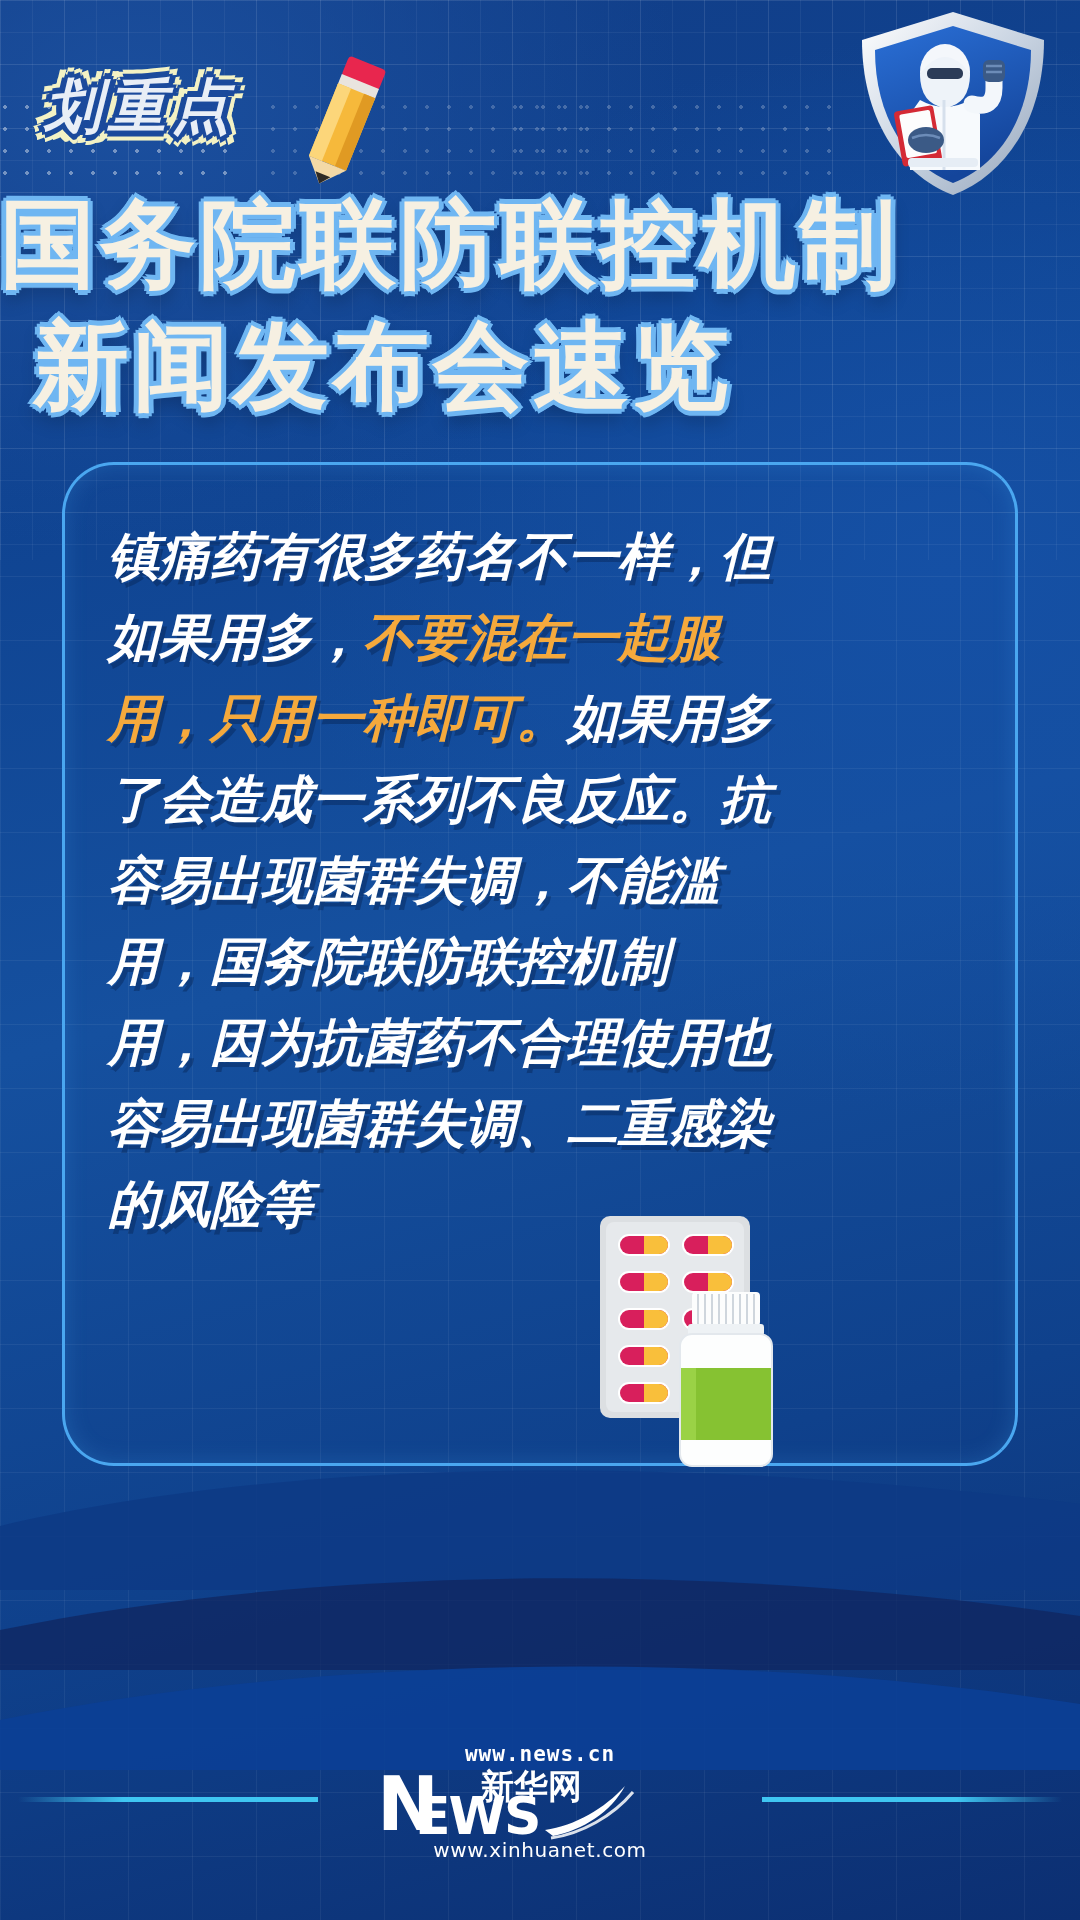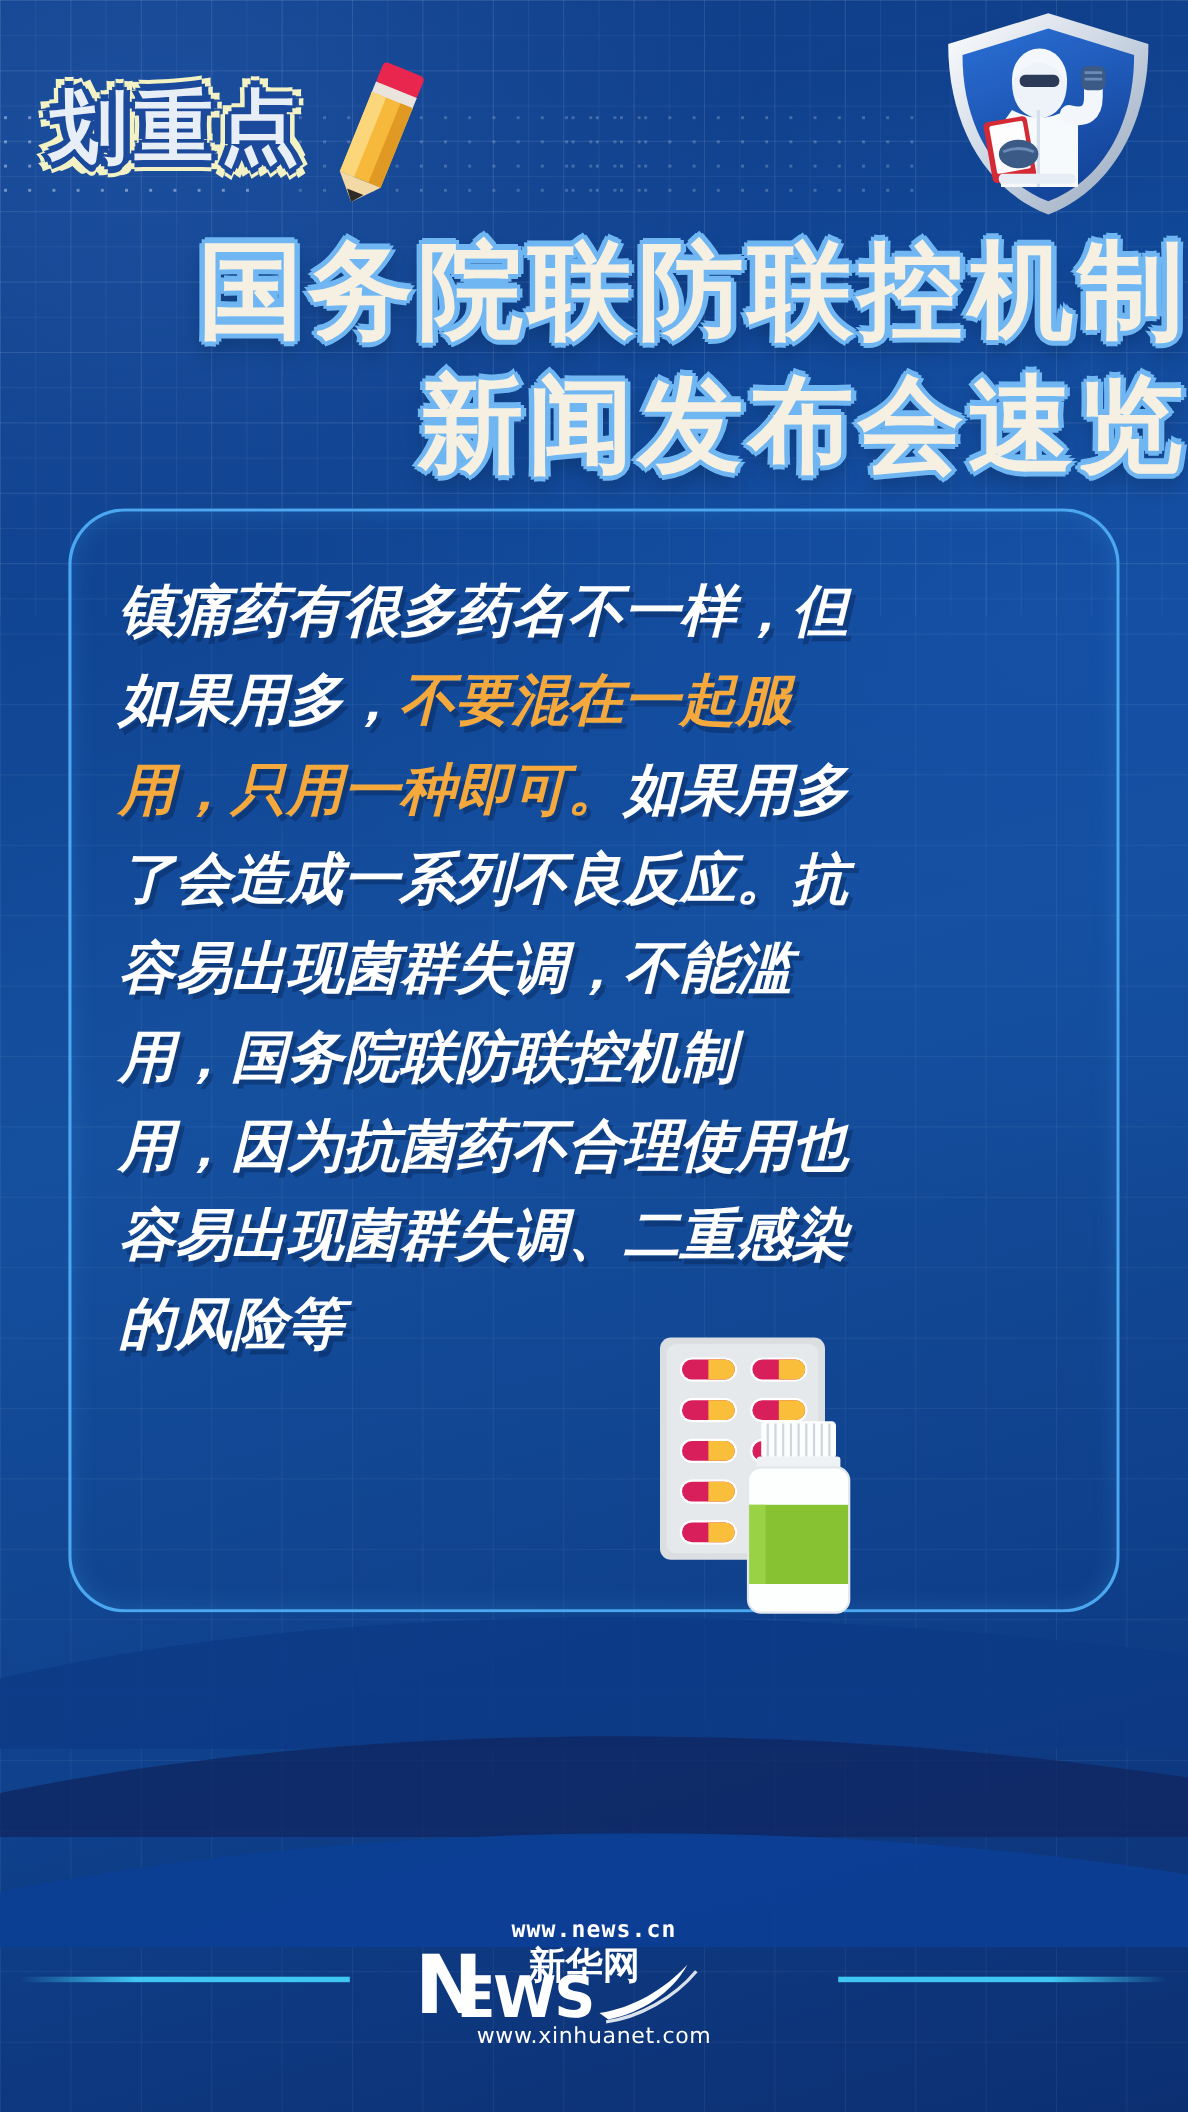--- a/index.html
+++ b/index.html
@@ -47,40 +47,41 @@
   .dots.right{ right:240px; top:96px; width:330px; height:96px; opacity:.55; }
   .dots.mid{ left:262px; top:96px; width:330px; height:96px; opacity:.5;}
   
   .wave{ position:absolute; left:0; width:1080px; pointer-events:none; }
   .wave svg{ display:block; }
 
   
   .tag-row{ position:absolute; left:0; top:30px; width:1080px; height:160px; }
   .tag-text{
     position:absolute; left:44px; top:38px;
-    font-size:72px; font-weight:900; letter-spacing:6px;
+    font-size:58px; font-weight:900; letter-spacing:6px;
     font-family:"DejaVu Sans","Liberation Sans",sans-serif;
     color:#e8eef6;
+    font-style:italic;
     -webkit-text-stroke:0px;
     text-shadow:
       -3px -3px 0 #1b4a9c, 3px -3px 0 #1b4a9c, -3px 3px 0 #1b4a9c, 3px 3px 0 #1b4a9c,
       -6px 0 0 #1b4a9c, 6px 0 0 #1b4a9c, 0 -6px 0 #1b4a9c, 0 6px 0 #1b4a9c,
       -8px -8px 0 #f3f2c4, 8px -8px 0 #f3f2c4, -8px 8px 0 #f3f2c4, 8px 8px 0 #f3f2c4,
       -10px 0 0 #f3f2c4, 10px 0 0 #f3f2c4, 0 -10px 0 #f3f2c4, 0 10px 0 #f3f2c4;
     white-space:nowrap;
   }
   .pencil{ position:absolute; left:288px; top:22px; width:110px; height:140px; }
 
   
   .shield{ position:absolute; right:22px; top:6px; width:210px; height:195px; }
 
   
   .title{
-    position:absolute; left:0; top:212px; width:1080px;
-    text-align:right;
+    position:absolute; left:0; top:192px; width:1080px;
+    text-align:left;
   }
   .tline{
     font-size:96px; font-weight:900; line-height:1.1;
     letter-spacing:4px;
     color:#f6f0e2;
     white-space:nowrap;
     text-shadow:
       -3px -3px 0 #6fb6f2, 3px -3px 0 #6fb6f2, -3px 3px 0 #6fb6f2, 3px 3px 0 #6fb6f2,
       -5px 0 0 #6fb6f2, 5px 0 0 #6fb6f2, 0 -5px 0 #6fb6f2, 0 5px 0 #6fb6f2,
       0 10px 18px rgba(0,0,0,.28);

